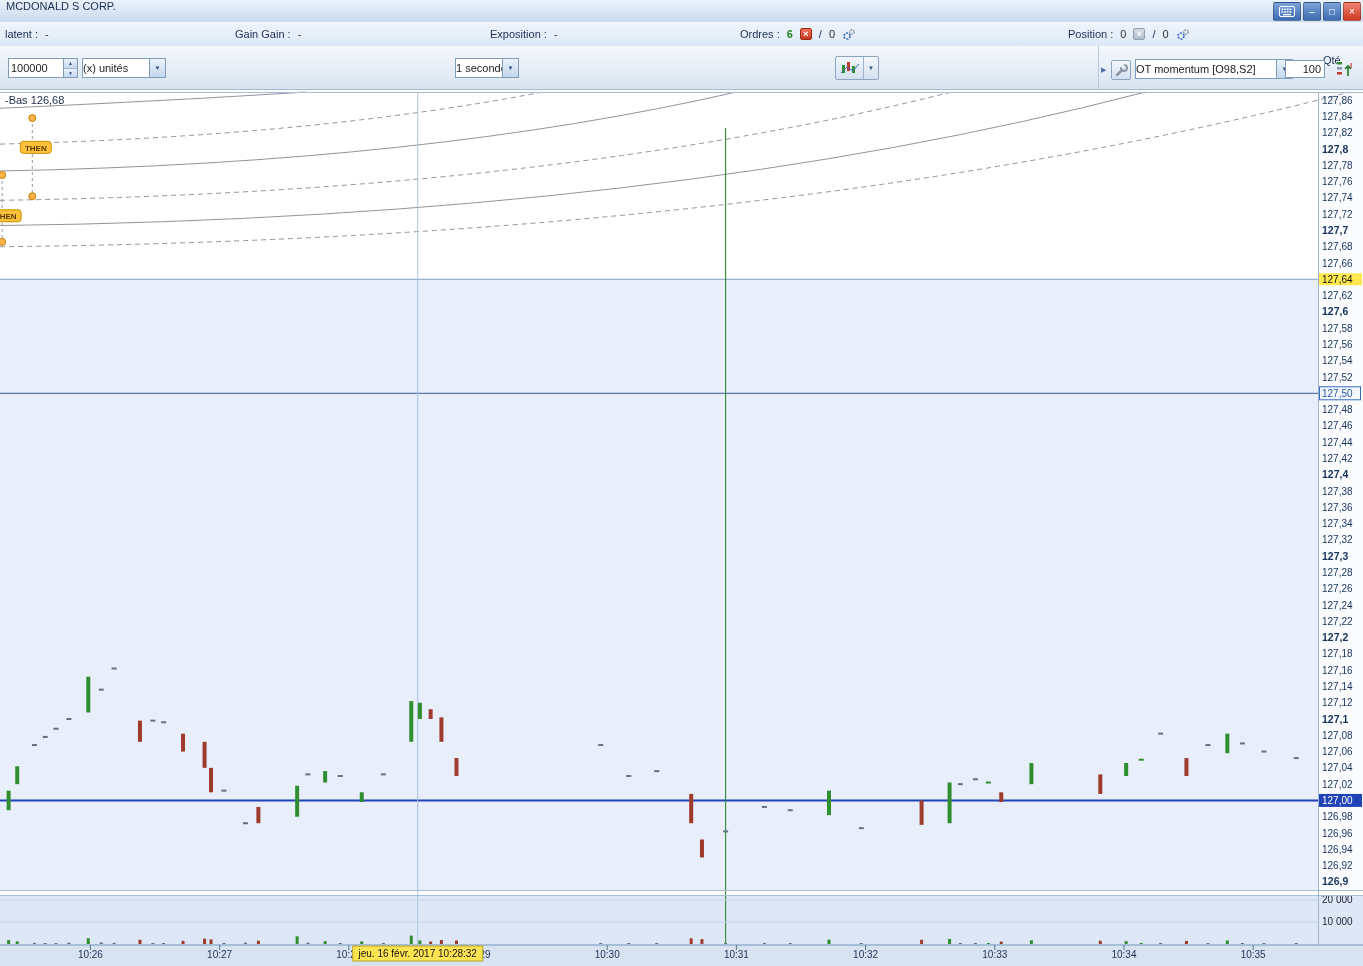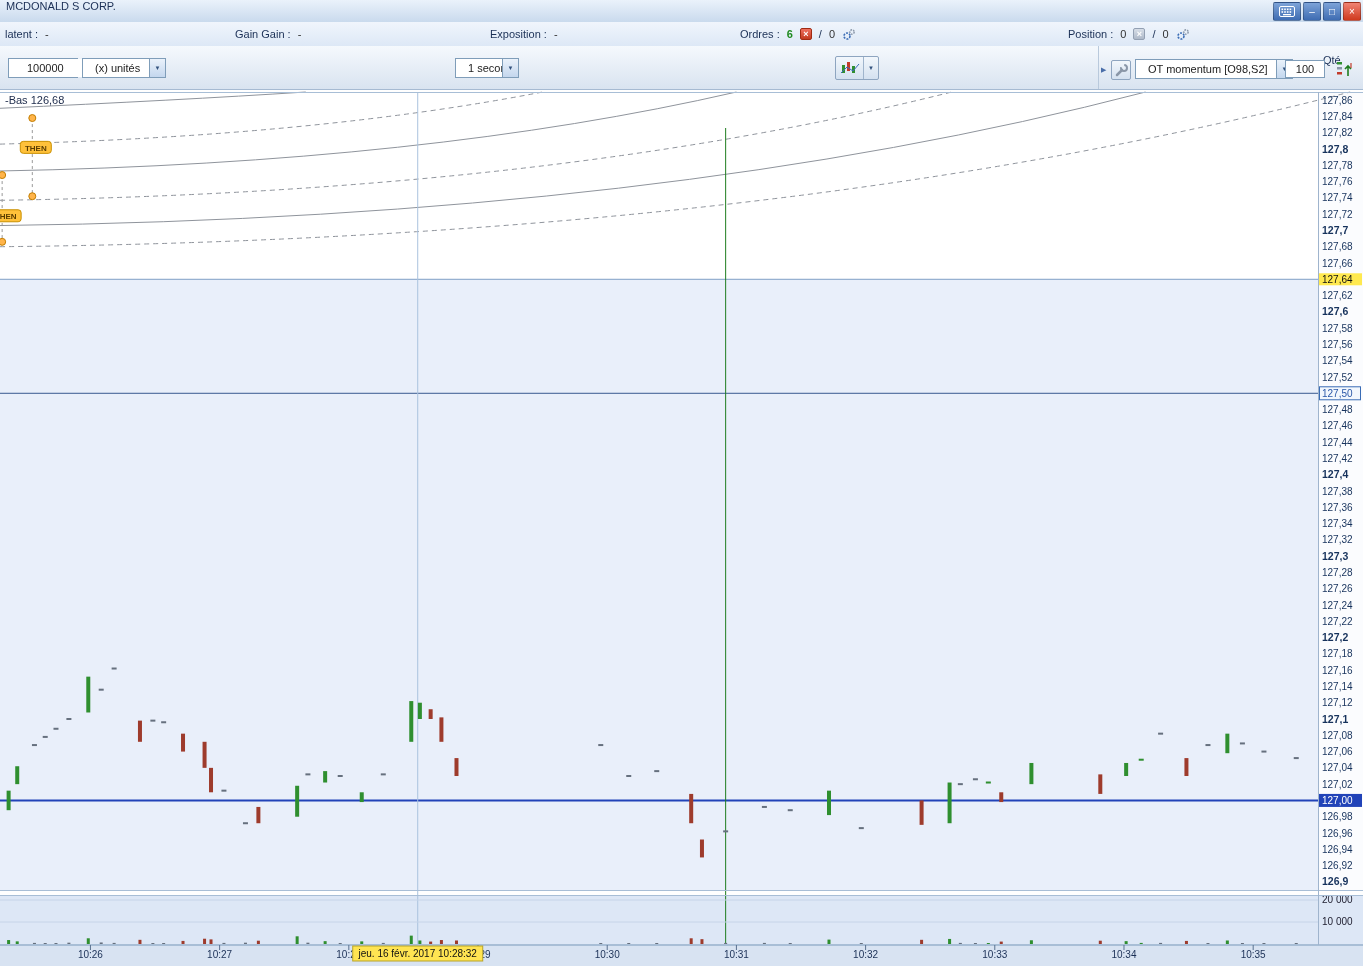--- a/index.html
+++ b/index.html
@@ -25,44 +25,44 @@
   .green-count{color:#1e8a1e;font-weight:bold}
   .x-btn{width:12px;height:12px;border-radius:2px;color:#fff;font-size:9px;line-height:11px;
     text-align:center;font-weight:bold;box-sizing:border-box}
   .x-red{background:linear-gradient(#ef7160,#c23a1f);border:1px solid #a02a12}
   .x-gray{background:linear-gradient(#d7dee8,#aeb9c9);border:1px solid #93a0b3}
   
   .toolbar{position:absolute;top:46px;left:0;right:0;height:44px;
     background:linear-gradient(#f5f9fd,#d9e3f0);border-bottom:1px solid #a6bad2;box-sizing:border-box}
   .spinner{position:absolute;left:8px;top:12px;width:70px;height:20px;display:flex;
     border:1px solid #7f9db9;background:#fff;box-sizing:border-box}
-  .spinner input{border:0;width:50px;font-size:11px;padding:0 18px;font-family:inherit;outline:none;color:#222}
+  .spinner input{border:0;width:50px;font-size:11px;padding:0 2px;font-family:inherit;outline:none;color:#222}
   .spin-col{width:15px;display:flex;flex-direction:column;border-left:1px solid #7f9db9}
   .spin-btn{flex:1;font-size:5px;color:#33527e;background:linear-gradient(#eaf2fb,#c4d7ee);
     display:flex;align-items:center;justify-content:center}
   .spin-btn + .spin-btn{border-top:1px solid #9fb4cc}
   .select{position:absolute;height:20px;display:flex;align-items:center;background:#fff;
     border:1px solid #7f9db9;font-size:11px;color:#222;box-sizing:border-box}
-  .select .lbl{padding:0 12px;white-space:nowrap;flex:1;overflow:hidden}
+  .select .lbl{padding:0 0;white-space:nowrap;flex:1;overflow:hidden}
   .dd-btn{width:15px;align-self:stretch;background:linear-gradient(#eaf2fb,#c4d7ee);
     border-left:1px solid #7f9db9;color:#33527e;font-size:6px;
     display:flex;align-items:center;justify-content:center}
   .charttype-btn{position:absolute;left:835px;top:10px;width:44px;height:24px;display:flex;
     border:1px solid #8ea5c0;background:linear-gradient(#f2f7fc,#d4e1f0);border-radius:2px;box-sizing:border-box}
   .ct-icon{width:27px;display:flex;align-items:center;justify-content:center}
   .ct-dd{width:14px;border-left:1px solid #9fb4cc;font-size:6px;color:#33527e;
     display:flex;align-items:center;justify-content:center}
   .right-panel{position:absolute;left:1098px;top:0;bottom:0;right:0;border-left:1px solid #b9c9dc}
   .panel-arrow{position:absolute;left:2px;top:20px;font-size:7px;color:#4a6ea9}
   .tool-btn{position:absolute;left:12px;top:14px;width:20px;height:20px;border:1px solid #8ea5c0;
     border-radius:2px;background:linear-gradient(#f2f7fc,#d4e1f0);
     display:flex;align-items:center;justify-content:center;box-sizing:border-box}
   .qty-label{position:absolute;left:224px;top:8px;font-size:11px;color:#1b3056}
   .qty-input{position:absolute;left:186px;top:14px;width:40px;height:18px;border:1px solid #7f9db9;
-    font-size:11px;text-align:center;padding:0 3px;box-sizing:border-box;font-family:inherit;outline:none;color:#222}
+    font-size:11px;text-align:right;padding:0 3px;box-sizing:border-box;font-family:inherit;outline:none;color:#222}
   .transfer-btn{position:absolute;left:234px;top:11px;width:24px;height:24px;
     display:flex;align-items:center;justify-content:center}
   
   #chart-svg{position:absolute;top:90px;left:0;font-family:"Liberation Sans",sans-serif}
 </style>
 </head>
 <body>
 
 <div class="titlebar">
   <span class="title">MCDONALD S CORP.</span>

